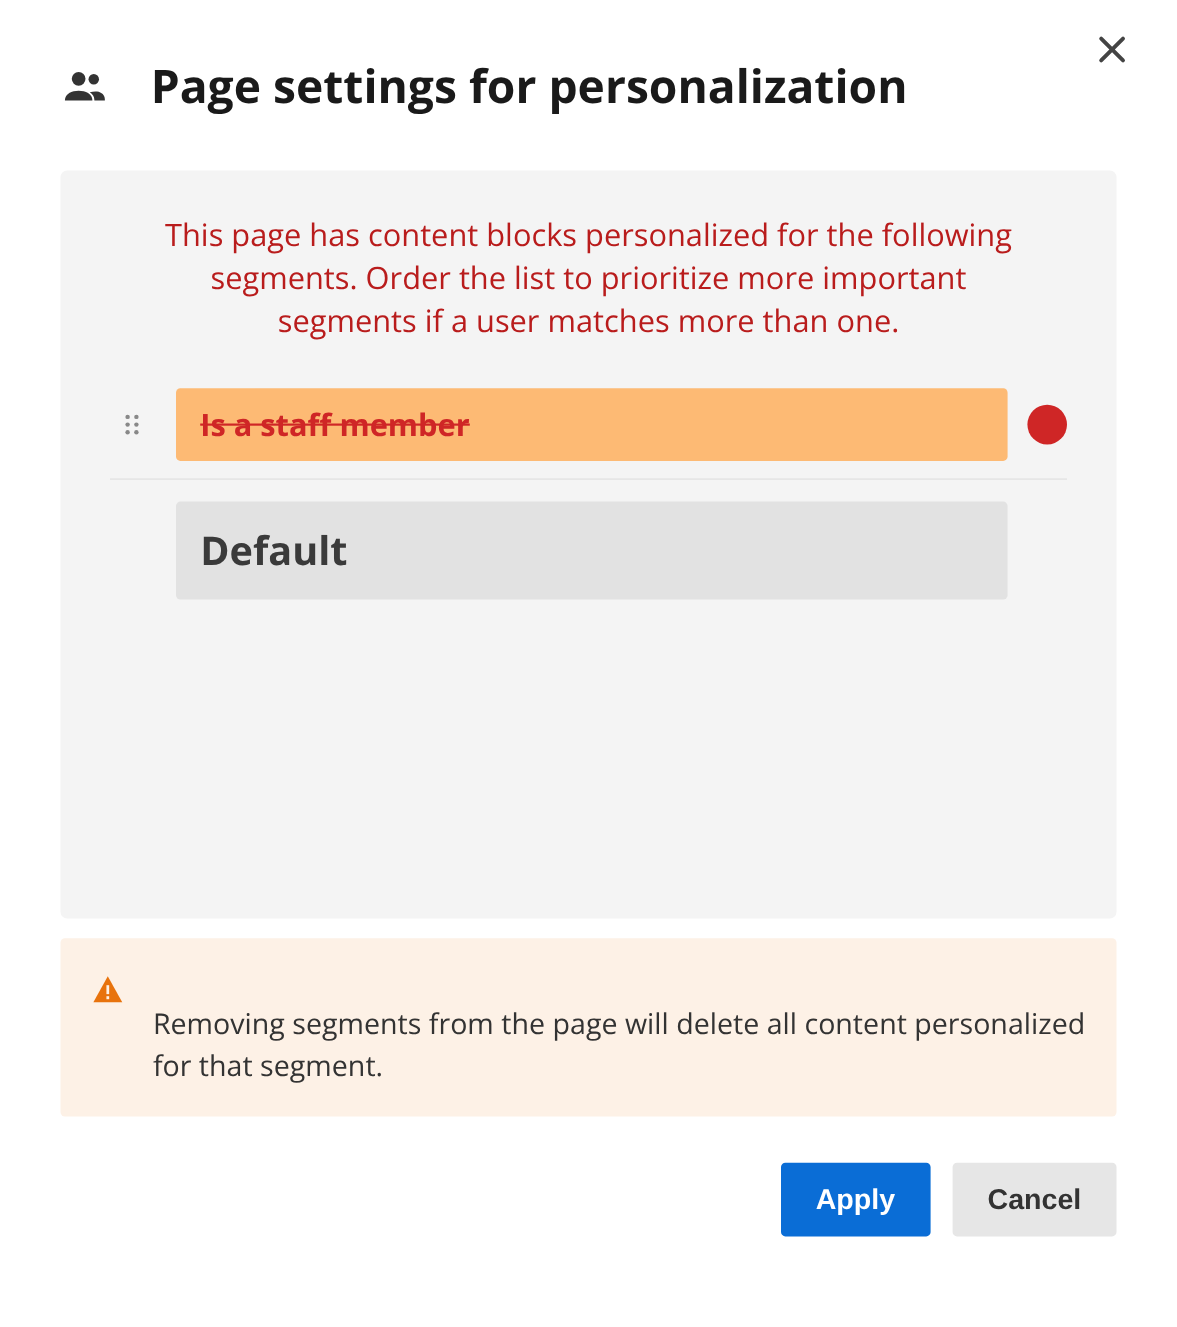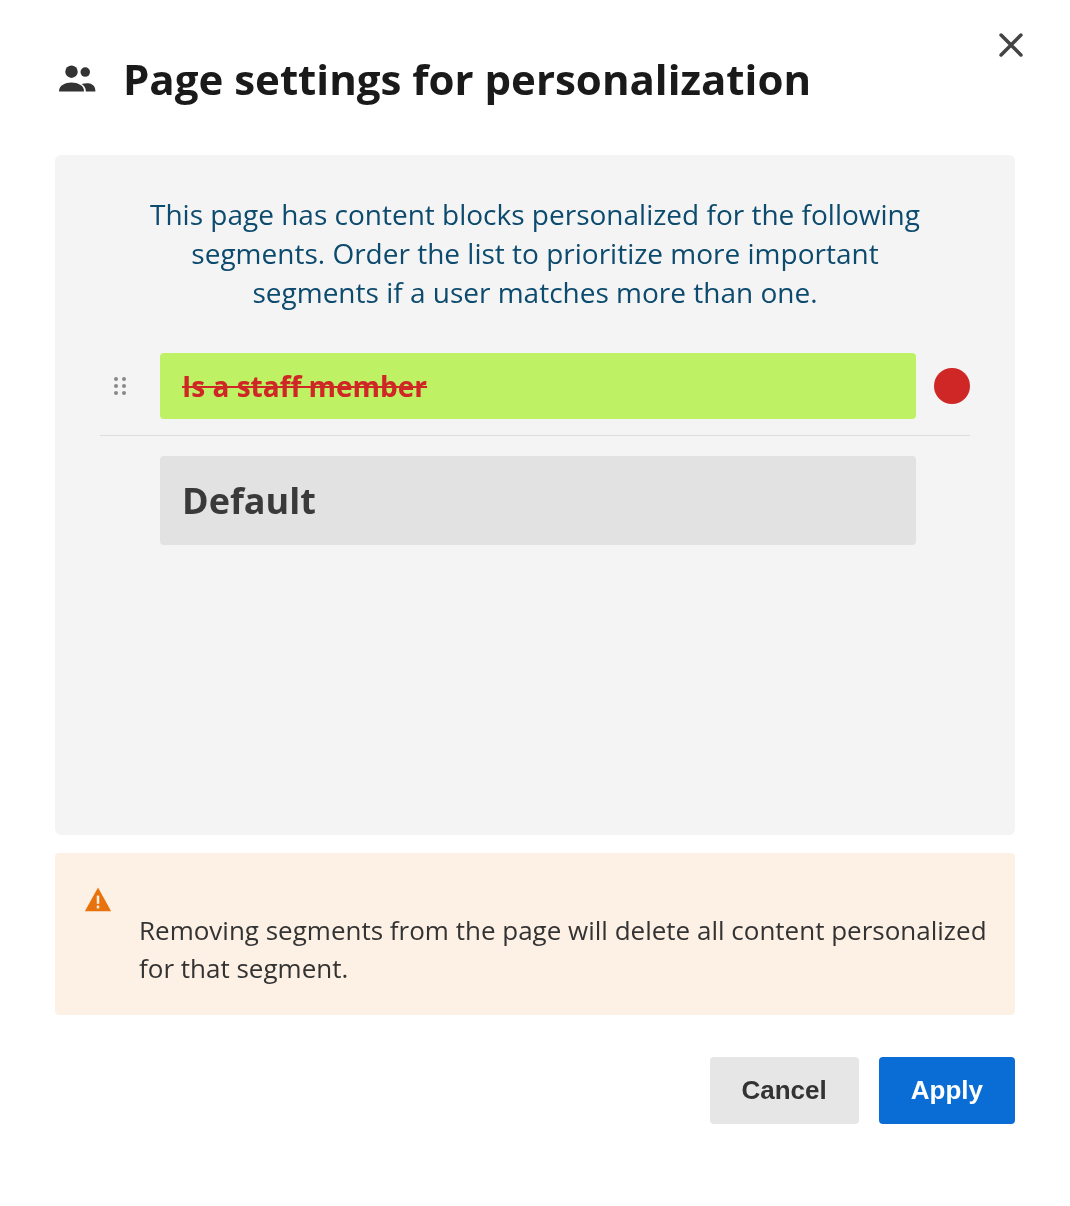--- a/index.html
+++ b/index.html
@@ -24,21 +24,21 @@
     right: 42px;
     width: 34px;
     height: 34px;
     cursor: pointer;
     color: #444;
   }
   .close-x svg { width: 100%; height: 100%; display:block; }
   .header {
     display: flex;
     align-items: center;
-    gap: 24px;
+    gap: 38px;
     margin-bottom: 48px;
   }
   .people-icon {
     width: 44px;
     height: 44px;
     color: #333;
   }
   .people-icon svg { width:100%; height:100%; display:block; }
   .title {
     font-size: 42px;
@@ -48,21 +48,21 @@
   .panel {
     background: #f4f4f4;
     border-radius: 6px;
     padding: 40px 45px 45px 45px;
     min-height: 680px;
   }
   .panel-intro {
     font-size: 28px;
     line-height: 1.4;
     text-align: center;
-    color: #0c4a6e;
+    color: #b91c1c;
     max-width: 800px;
     margin: 0 auto 40px auto;
   }
   .segment-row {
     display: flex;
     align-items: center;
     gap: 18px;
     padding: 0 0 16px 0;
     border-bottom: 1px solid #ddd;
   }
@@ -71,21 +71,21 @@
     height: 24px;
     color: #888;
     flex-shrink: 0;
     cursor: grab;
     margin-left: 8px;
     margin-right: 10px;
   }
   .drag-handle svg { width:100%; height:100%; display:block; }
   .segment-pill {
     flex: 1;
-    background: #bef264;
+    background: #fdba74;
     border-radius: 4px;
     padding: 14px 22px;
     font-size: 28px;
     font-weight: 700;
     color: #cf2626;
     text-decoration: line-through;
   }
   .remove-btn {
     width: 36px;
     height: 36px;
@@ -233,17 +233,17 @@
       <svg viewBox="0 0 24 24" fill="currentColor">
         <path d="M12 2 L22.5 21 H1.5 Z"></path>
         <rect x="11" y="8.5" width="2" height="6.5" fill="#fdf1e6"></rect>
         <rect x="11" y="16.5" width="2" height="2.2" fill="#fdf1e6"></rect>
       </svg>
     </span>
     <div class="alert-text">Removing segments from the page will delete all content personalized for that segment.</div>
   </div>
 
   <div class="footer">
+    <button class="btn btn-apply">Apply</button>
     <button class="btn btn-cancel">Cancel</button>
-    <button class="btn btn-apply">Apply</button>
   </div>
 
 </div>
 
 </body></html>

